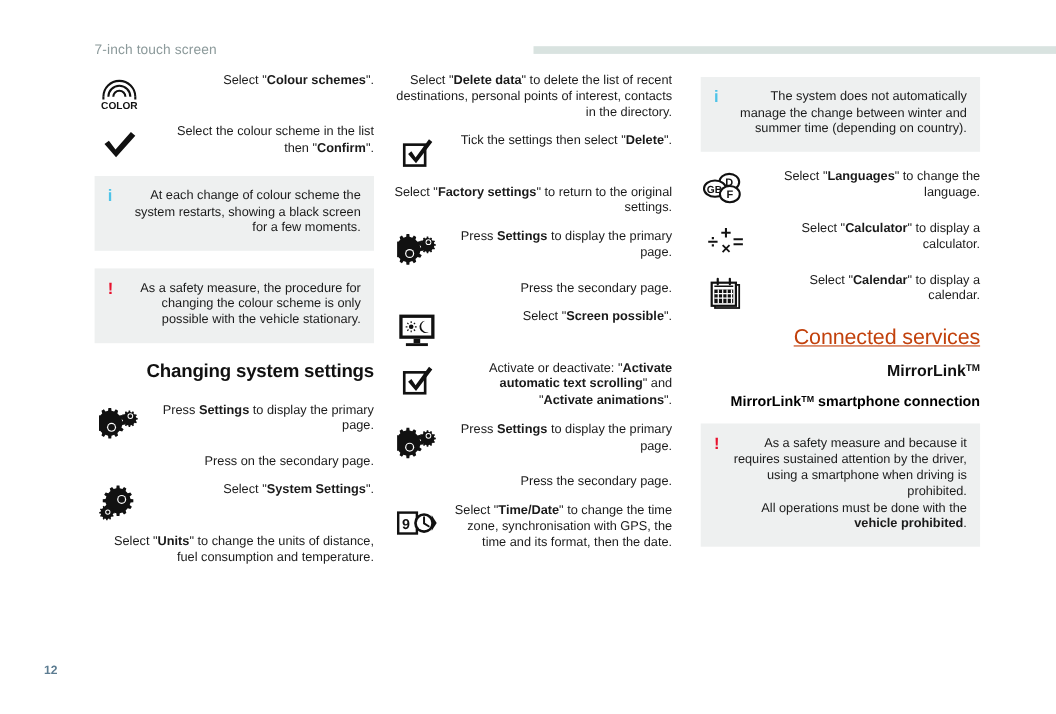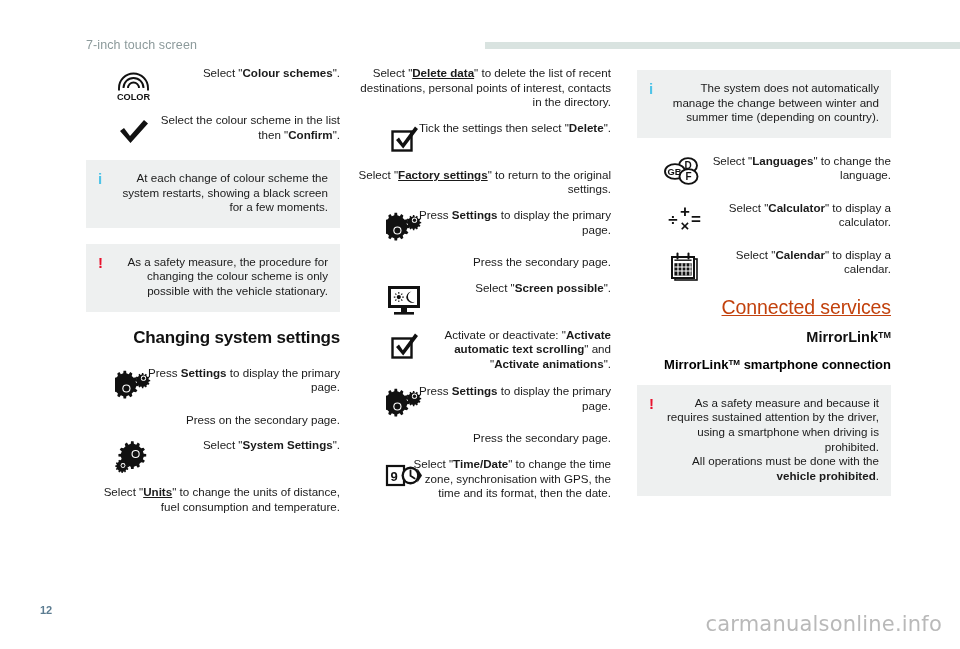--- a/index.html
+++ b/index.html
@@ -27,36 +27,36 @@
   .col{position:absolute;top:66px;}
   .col1{left:86px;width:254px;}
   .col2{left:357px;width:254px;}
   .col3{left:637px;width:254px;}
 
   
   .para{
     font-size:11.6px;line-height:14.6px;color:#1a1a1a;
     margin:0 0 11px 0;
   }
-  .para b{font-weight:bold;text-decoration:underline;}
+  .para b{font-weight:bold;}
 
   .row{
     position:relative;
     min-height:34px;
     padding-left:54px;
     margin:0 0 13px 0;
   }
   .row .txt{
     font-size:11.6px;line-height:14.6px;color:#1a1a1a;
   }
   .row .txt b{font-weight:bold;}
   .ico{
     position:absolute;left:0;top:0;
     width:46px;height:38px;
-    display:flex;align-items:center;justify-content:center;margin-left:25px;
+    display:flex;align-items:center;justify-content:center;
   }
 
   
   .callout{
     background:#eef0f0;
     padding:11px 12px 13px 12px;
     margin:4px 0 16px 0;
     position:relative;
   }
   .callout .cbody{
@@ -348,15 +348,14 @@
     <div class="h-b2"><span>MirrorLink</span><span class="tm">TM</span><span> smartphone connection</span></div>
 
     <div class="callout">
       <span class="mark warn">!</span>
       <div class="cbody"><span>As a safety measure and because it requires sustained attention by the driver, using a smartphone when driving is prohibited.</span><br><span>All operations must be done with the </span><b>vehicle prohibited</b><span>.</span></div>
     </div>
 
   </div>
 
   <div class="pageno">12</div>
-  <div class="watermark">carmanualsonline.info</div>
 
 </div>
 
 </body></html>

